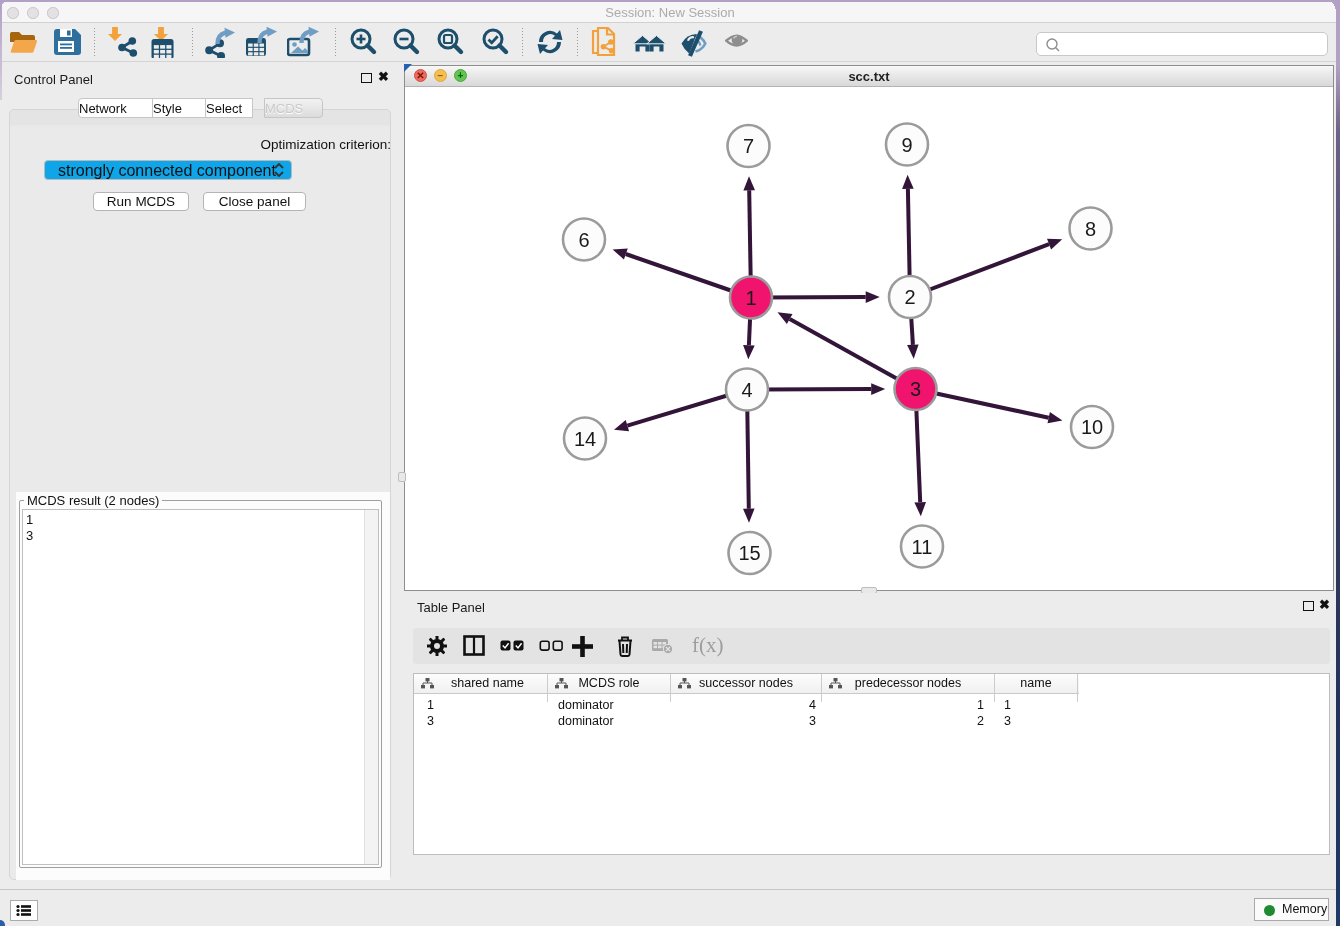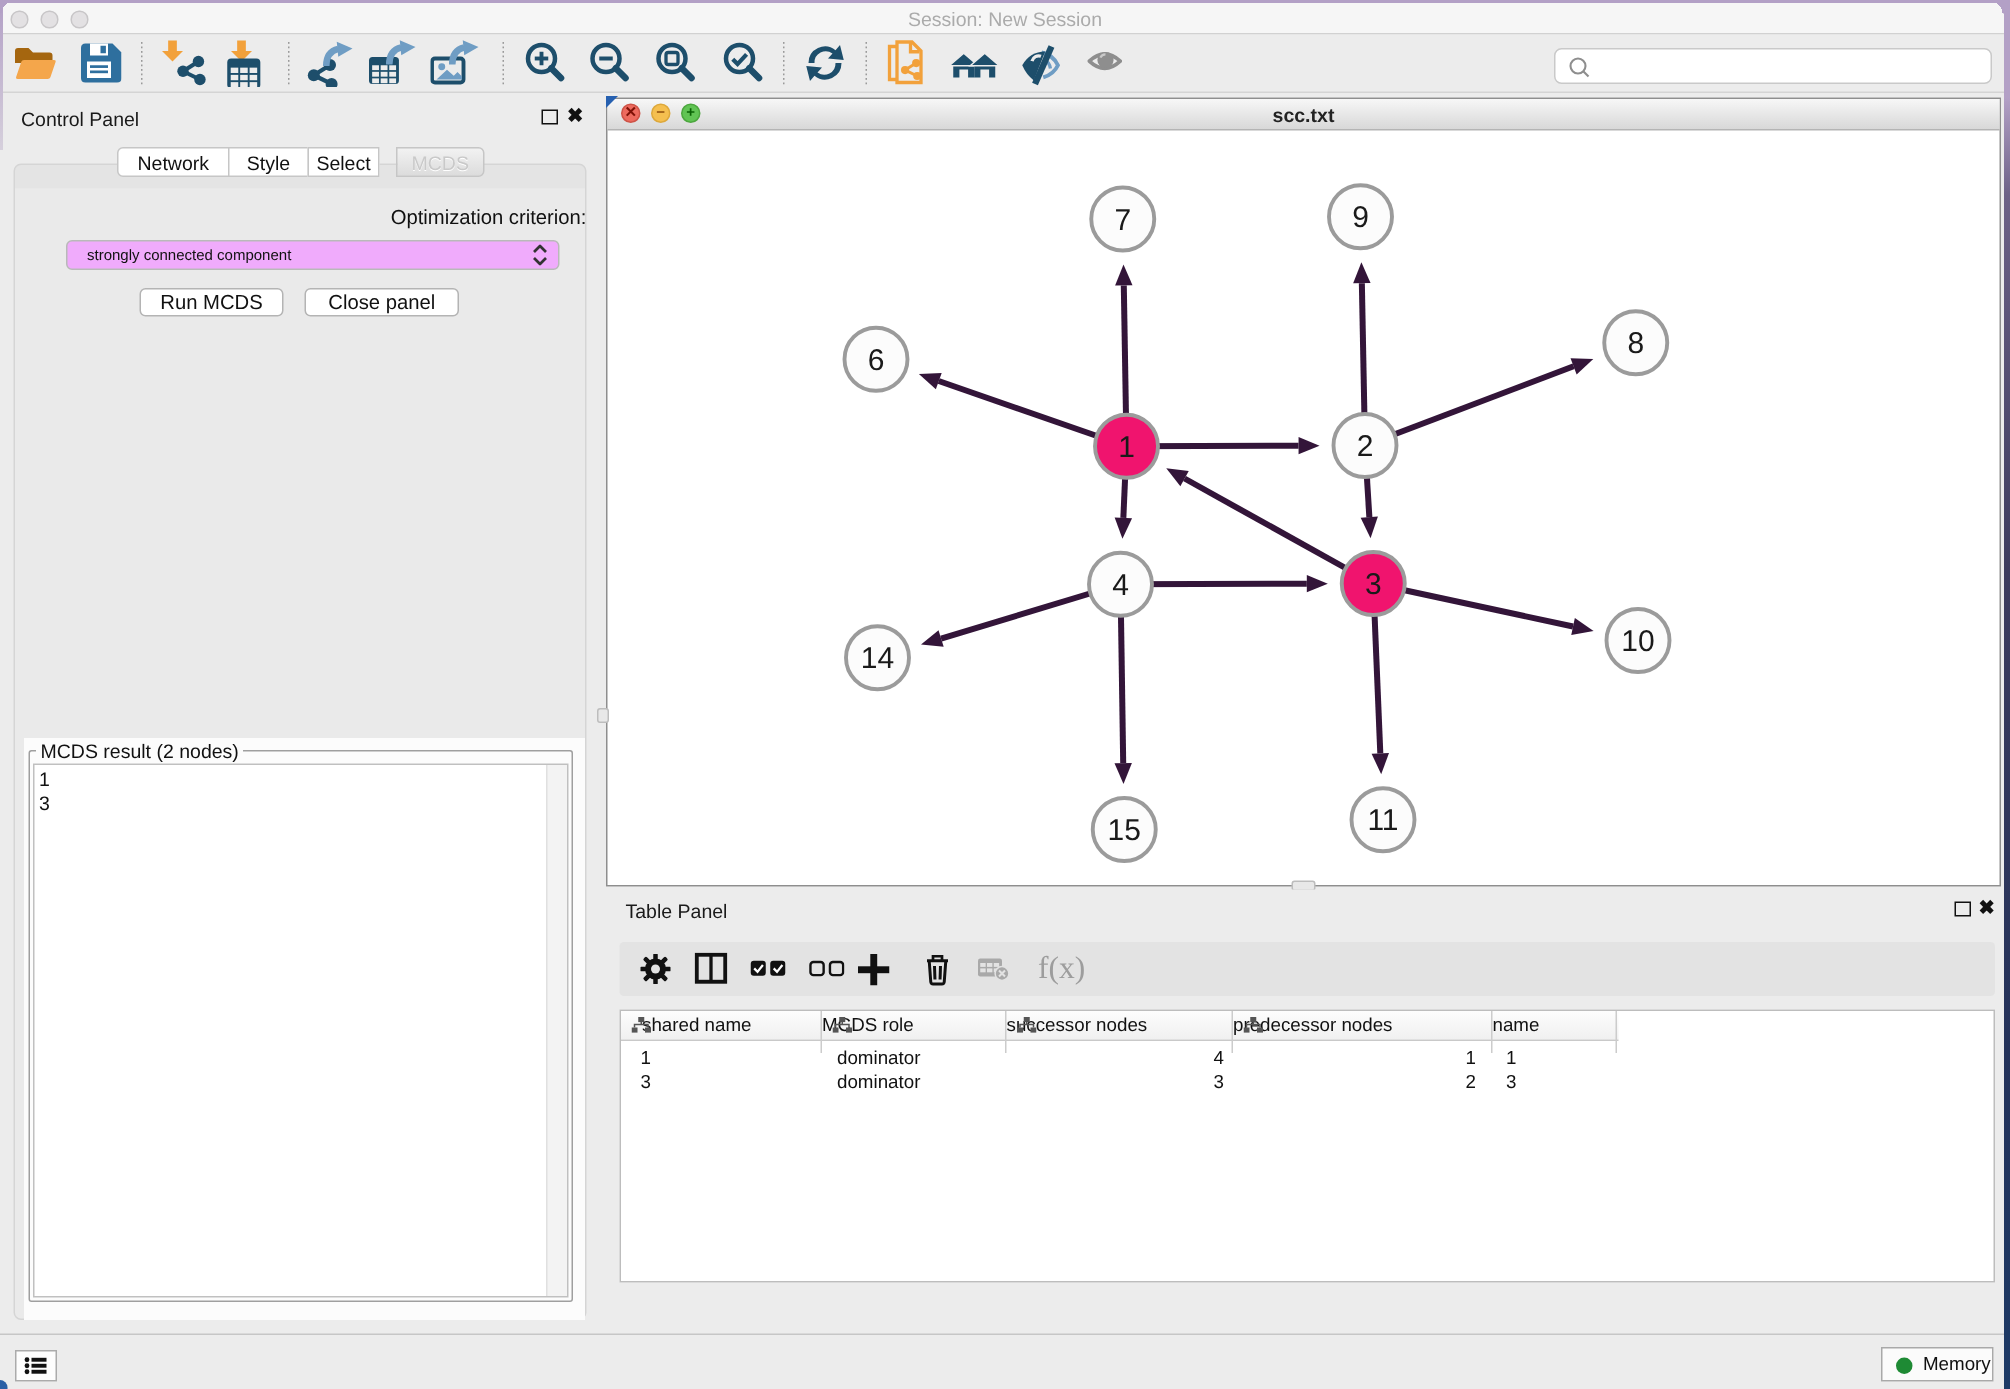--- a/index.html
+++ b/index.html
@@ -7,39 +7,39 @@
 .tl{position:absolute;top:7px;width:11.5px;height:11.5px;border-radius:50%;background:#e3e1e3;border:1px solid #c8c6c8}
 #wtitle{position:absolute;top:5px;width:100%;text-align:center;font-size:13px;color:#ababab}
 #toolbar{position:absolute;left:0;top:23px;width:1340px;height:39px;background:#ececec;border-bottom:1px solid #d4d4d4}
 .sep{position:absolute;top:5px;height:29px;width:1px;background-image:linear-gradient(#9a9a9a 1px,transparent 1px);background-size:1px 3px}
 .ticon{position:absolute;top:3px}
 #searchbox{position:absolute;left:1036px;top:9px;width:292px;height:24px;background:#fff;border:1px solid #c9c9c9;border-radius:5px}
 #cpanel{position:absolute;left:1px;top:62px;width:390px;height:827px;background:#ececec}
 #cphead{position:absolute;left:13px;top:10px;font-size:13px;color:#1a1a1a}
 .paneic{position:absolute;width:11px;height:10px;border:1.5px solid #111;top:11px}
 .panex{position:absolute;top:7px;font-size:13px;font-weight:bold;color:#111}
-.tab{position:absolute;height:20px;background:#fff;border:1px solid #c6c6c6;font-size:13px;color:#111;text-align:center;line-height:19px}
+.tab{position:absolute;height:20px;background:#fff;border:1px solid #c6c6c6;font-size:13px;color:#111;text-align:left;line-height:19px}
 #cpcontent{position:absolute;left:8px;top:47px;width:382px;height:771px;background:linear-gradient(#e4e4e4 0px,#e4e4e4 15px,#eaeaea 16px);border:1px solid #d5d5d5;border-radius:5px}#wpanel{position:absolute;left:15px;top:430px;width:374px;height:388px;background:#fcfcfc}
 #optlabel{position:absolute;left:0;top:75px;width:390px;text-align:right;font-size:13.5px;color:#111}
-#dropdown{position:absolute;left:43px;top:98px;width:329px;height:20px;background:#f0abfc;border:1px solid #b9b9b9;border-radius:4px;font-size:10px;color:#111;line-height:19px;padding-left:13px}
+#dropdown{position:absolute;left:43px;top:98px;width:248px;height:20px;background:#0ea5e9;border:1px solid #b9b9b9;border-radius:4px;font-size:16px;color:#111;line-height:19px;padding-left:13px}
 .btn{position:absolute;height:19px;background:#fff;border:1px solid #b4b4b4;border-radius:4px;font-size:13.5px;color:#111;text-align:center;line-height:18px}
 #fieldset{position:absolute;left:18px;top:438px;width:363px;height:368px;border:1px solid #9f9f9f;border-radius:2px}
 #fstitle{position:absolute;left:4px;top:-8px;background:#fcfcfc;padding:0 3px;font-size:13px;color:#111}
 #fstext{position:absolute;left:2px;top:8px;width:357px;height:356px;background:#fff;border:1px solid #c0c0c0;font-size:13px;color:#111;line-height:16px;padding:2px 0 0 3px}
 #fsscroll{position:absolute;right:0;top:0;width:14px;height:354px;background:#f3f3f3;border-left:1px solid #e0e0e0}
 #canvaswin{position:absolute;left:404px;top:65px;width:930px;height:526px;border:1px solid #8e8e8e;background:#fff}
 #cwtitle{position:absolute;left:0;top:0;width:100%;height:21px;background:linear-gradient(#f7f7f7,#d8d8d8);border-bottom:1px solid #b4b4b4}
 .mtl{position:absolute;top:3px;width:13px;height:13px;border-radius:50%;font-size:10px;font-weight:bold;text-align:center;line-height:12px}
 #cwname{position:absolute;top:3px;width:100%;text-align:center;font-size:13px;font-weight:bold;color:#222}
 #tpanel{position:absolute;left:398px;top:593px;width:936px;height:296px;background:#ececec}
 #tphead{position:absolute;left:19px;top:7px;font-size:13px;color:#1a1a1a}
 #tptools{position:absolute;left:15px;top:35px;width:917px;height:36px;background:#e3e3e3;border-radius:3px}
 #ttable{position:absolute;left:15px;top:80px;width:917px;height:182px;background:#fff;border:1px solid #bdbdbd}
 #thead{position:absolute;left:0;top:0;height:20px;width:665px;background:linear-gradient(#fdfdfd,#f0f0f0);border-bottom:1px solid #c9c9c9}
-.th{position:absolute;top:0;height:28px;border-right:1px solid #cccccc;font-size:12.5px;color:#111;line-height:19px}
+.th{position:absolute;top:0;height:28px;border-right:1px solid #cccccc;font-size:12.5px;color:#111;text-align:center;line-height:19px}
 .td{position:absolute;font-size:12.5px;color:#111;height:16px;line-height:16px}
 #btabs{position:absolute;left:0;top:268px;width:100%;height:22px}
 #statusbar{position:absolute;left:0;top:889px;width:1337px;height:37px;background:#ececec;border-top:1px solid #c6c6c6}
 #listbtn{position:absolute;left:10px;top:10px;width:28px;height:21px;background:#fdfdfd;border:1px solid #ababab}
 #membtn{position:absolute;left:1254px;top:8px;width:75px;height:23px;background:#fbfbfb;border:1px solid #a9a9a9;font-size:12.5px;color:#111;line-height:21px;padding-left:27px}
 #memdot{position:absolute;left:9px;top:6px;width:11px;height:11px;border-radius:50%;background:#1e8a34}
 .grip{position:absolute;background:#e8e8e8;border:1px solid #bdbdbd;border-radius:2px}
 .edge{position:absolute;z-index:50}
 </style></head>
 <body>

